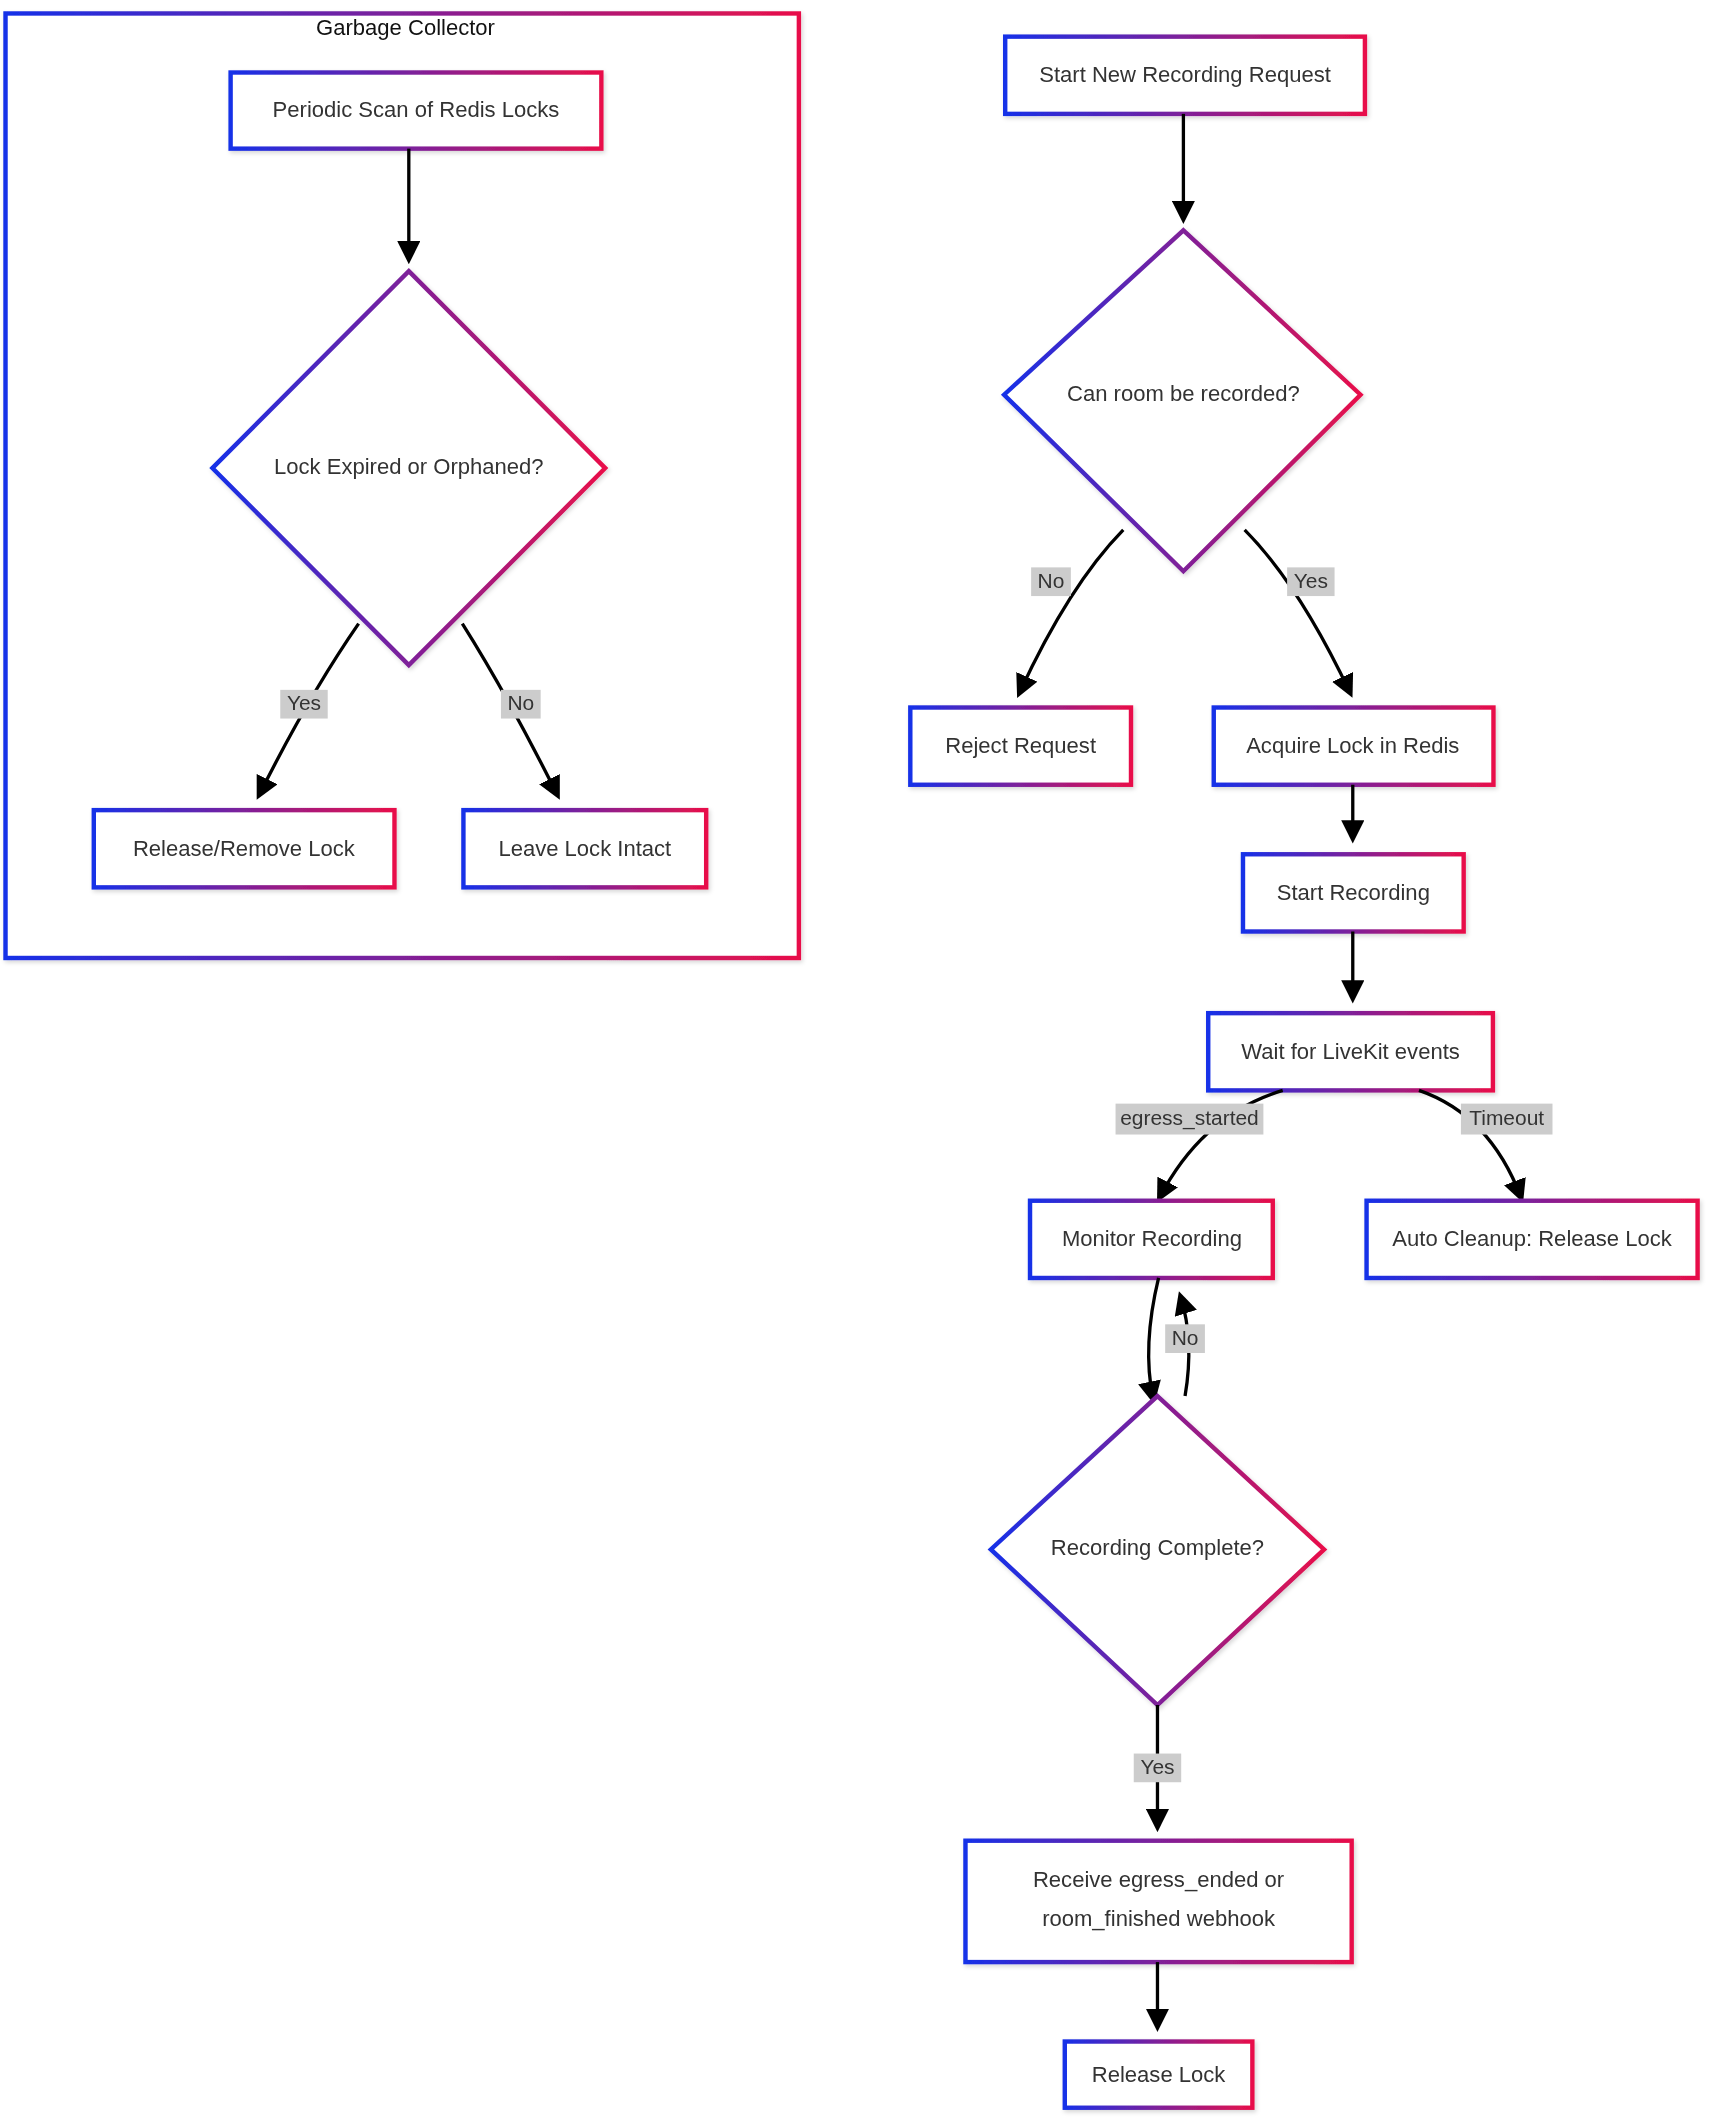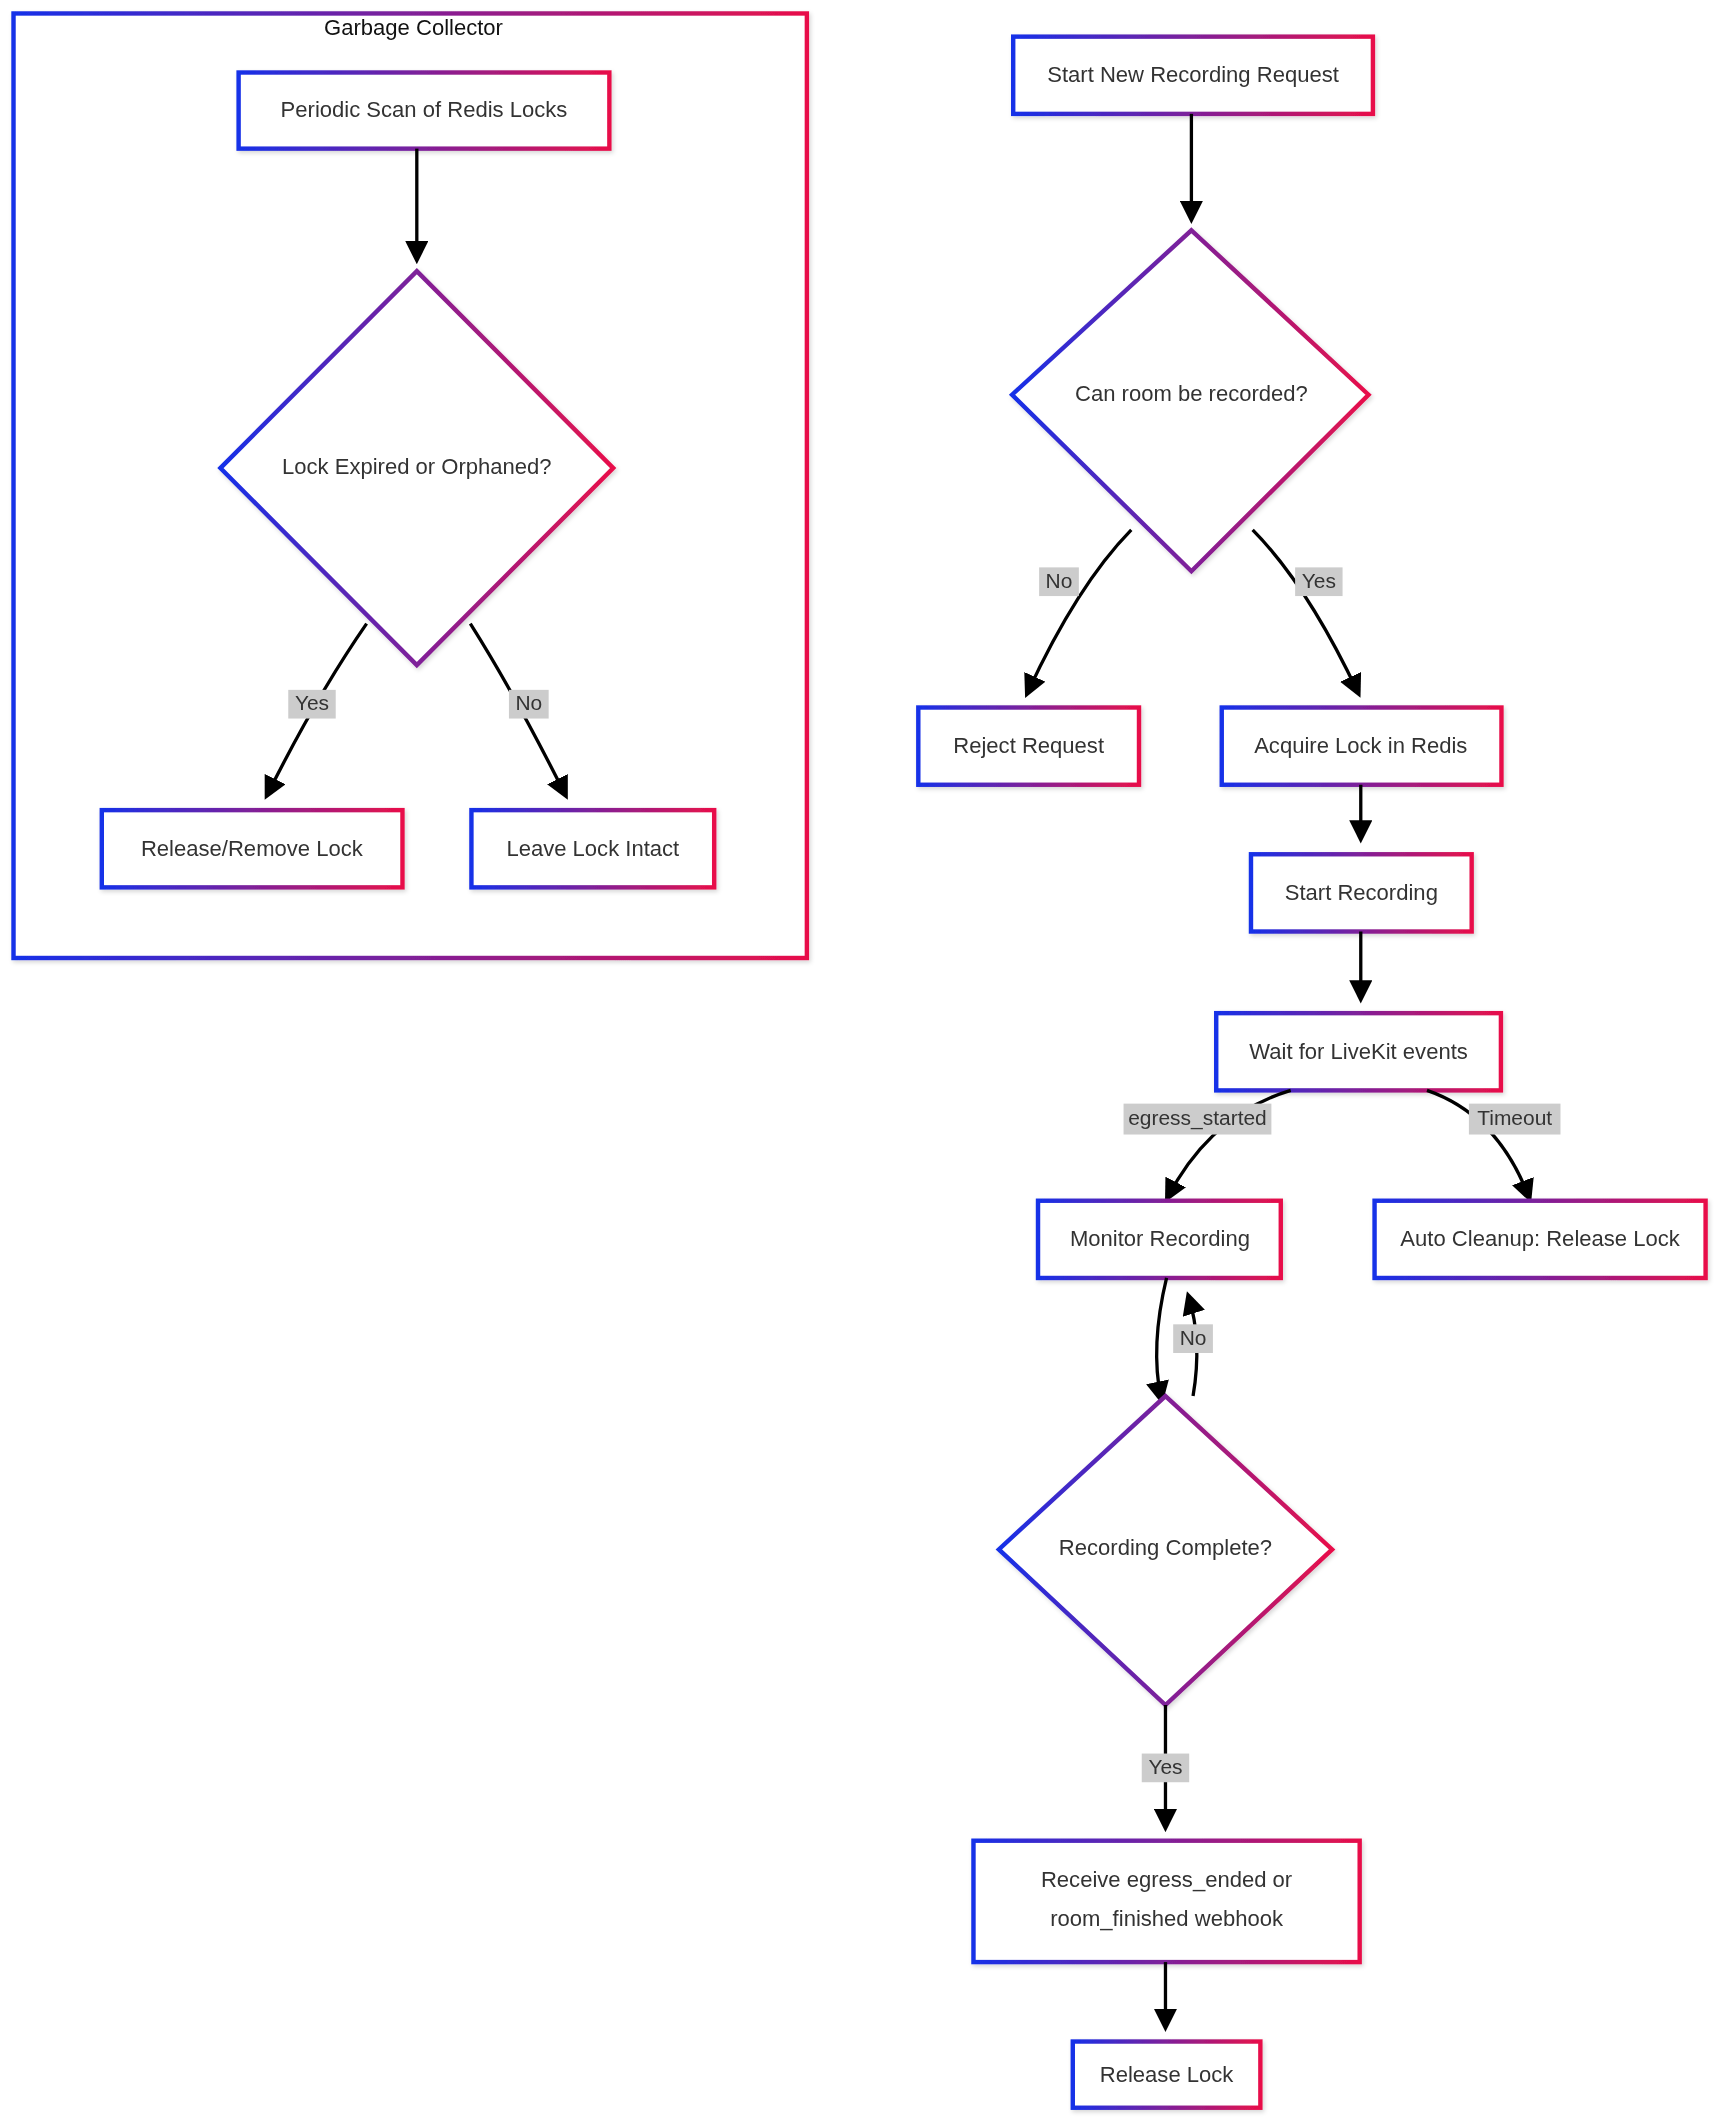--- a/index.html
+++ b/index.html
@@ -9,21 +9,21 @@
   }
   body {
     width: 1734px;
     height: 2119px;
     font-family: "Liberation Sans", sans-serif;
     overflow: hidden;
     position: relative;
   }
   #diagram-root {
     position: absolute;
-    left: 8px;
+    left: 0;
     top: 0;
     width: 1708px;
     height: 2119px;
   }
   svg#flow {
     display: block;
     width: 1734px;
     height: 2119px;
   }
   .node-label {

